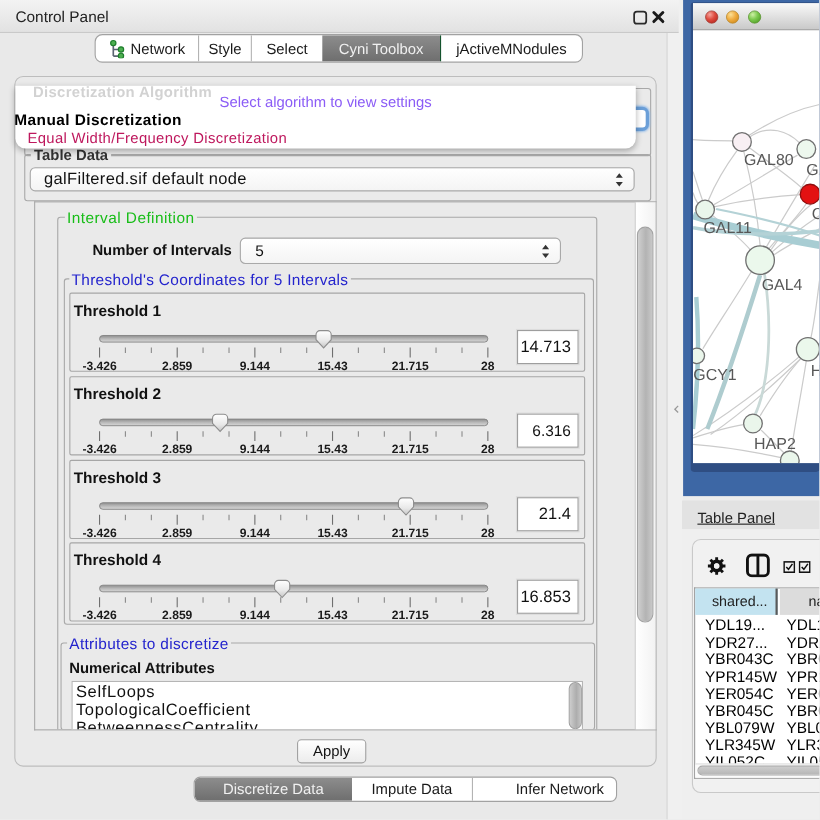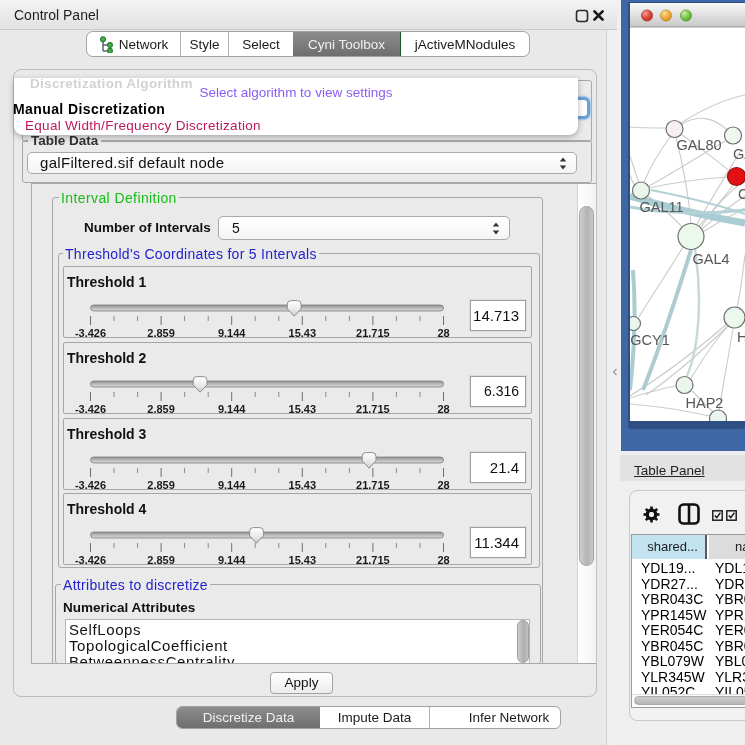--- a/index.html
+++ b/index.html
@@ -226,21 +226,21 @@
         <g transform="translate(163,1)">
           <path d="M0.6 4.2 a3.6 3.6 0 0 1 3.6 -3.6 h6.6 a3.6 3.6 0 0 1 3.6 3.6 v4.6 L7.5 16.2 L0.6 8.8 z" fill="url(#th309)" stroke="#8d8d8d" stroke-width="1"></path>
         </g>
       </svg>
   <div class="abs" style="left:23.5px;top:370px;width:70px;text-align:center;font-size:11px;font-weight:bold;color:#1a1a1a;">-3.426</div>
   <div class="abs" style="left:94.1px;top:370px;width:70px;text-align:center;font-size:11px;font-weight:bold;color:#1a1a1a;">2.859</div>
   <div class="abs" style="left:164.7px;top:370px;width:70px;text-align:center;font-size:11px;font-weight:bold;color:#1a1a1a;">9.144</div>
   <div class="abs" style="left:235.3px;top:370px;width:70px;text-align:center;font-size:11px;font-weight:bold;color:#1a1a1a;">15.43</div>
   <div class="abs" style="left:305.9px;top:370px;width:70px;text-align:center;font-size:11px;font-weight:bold;color:#1a1a1a;">21.715</div>
   <div class="abs" style="left:376.5px;top:370px;width:70px;text-align:center;font-size:11px;font-weight:bold;color:#1a1a1a;">28</div>
-  <div class="abs" style="left:438px;top:343px;width:56px;height:31px;background:#fff;border:1px solid #9e9e9e;box-shadow:0 0 0 1px #dcdcdc;font-size:15px;color:#111;text-align:right;padding-right:6px;line-height:29px;">11.344</div>
+  <div class="abs" style="left:438px;top:343px;width:56px;height:31px;background:#fff;border:1px solid #9e9e9e;box-shadow:0 0 0 1px #dcdcdc;font-size:15px;color:#111;text-align:right;padding-right:6px;line-height:29px;">16.853</div>
   <div class="abs" style="left:23px;top:400px;width:486px;height:80px;border:1px solid #a8a8a8;border-radius:3px;"></div>
   <div class="abs" style="left:29px;top:393px;font-size:14px;letter-spacing:0.3px;color:#2323cd;background:#eaeaea;padding:0 2px;">Attributes to discretize</div>
   <div class="abs" style="left:31px;top:416px;font-size:13.5px;font-weight:bold;color:#111;">Numerical Attributes</div>
   <div class="abs" style="left:33px;top:435px;width:465px;height:45px;background:#fff;border:1px solid #b5b5b5;"></div>
   <div class="abs" style="left:37px;top:438px;font-size:15px;letter-spacing:0.6px;color:#111;line-height:16.2px;">SelfLoops<br>TopologicalCoefficient<br>BetweennessCentrality</div>
   <div class="abs" style="left:485px;top:436px;width:12px;height:43px;background:linear-gradient(90deg,#cdcdcd,#adadad 60%,#c4c4c4);border:1px solid #a0a0a0;border-radius:6px;"></div>
 </div>
 <div class="abs" style="left:577px;top:184px;width:20px;height:479px;background:linear-gradient(90deg,#ffffff,#f2f2f2);border-left:1px solid #d2d2d2;border-right:1px solid #c2c2c2;"></div>
 <div class="abs" style="left:579px;top:206px;width:15px;height:360px;background:linear-gradient(90deg,#cfcfcf,#b3b3b3 55%,#c8c8c8);border:1px solid #a3a3a3;border-radius:8px;"></div>
 <div class="abs" style="left:270px;top:672px;width:63px;height:22px;background:linear-gradient(#ffffff,#ececec);border:1px solid #a2a2a2;border-radius:4px;font-size:13.5px;text-align:center;line-height:20px;color:#111;">Apply</div>

